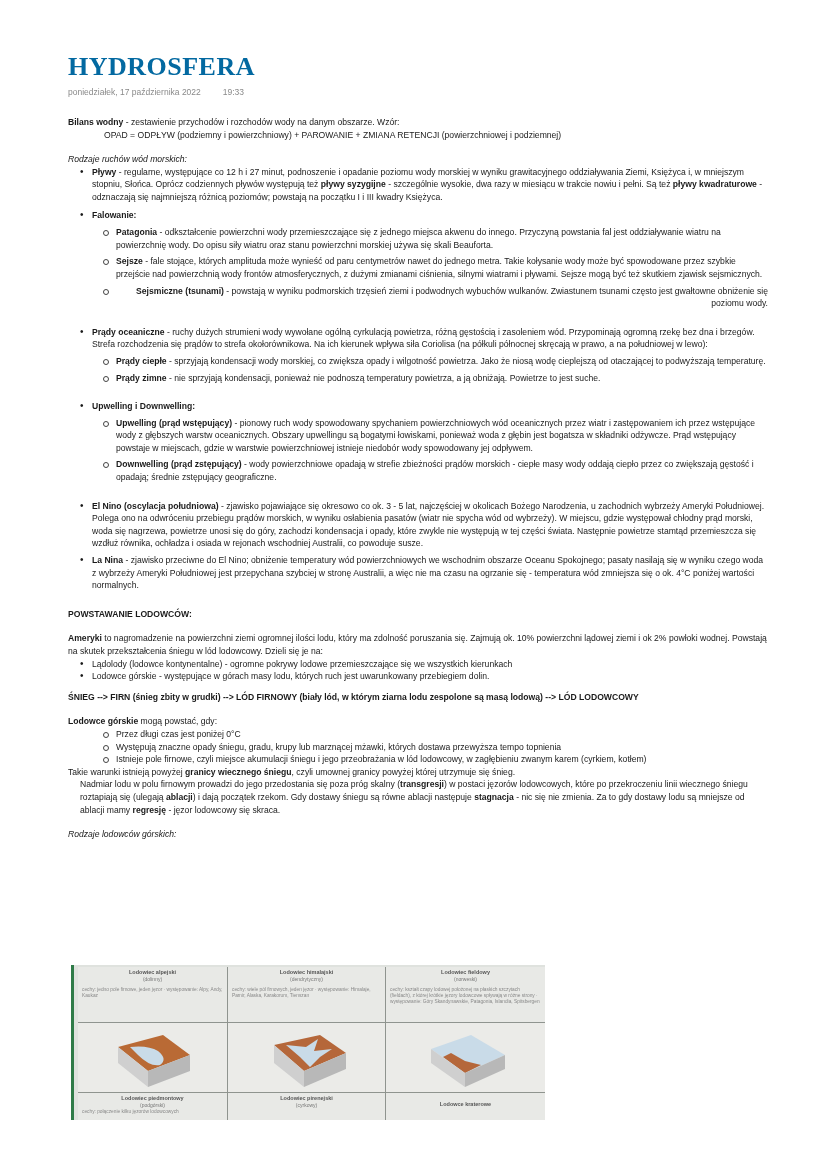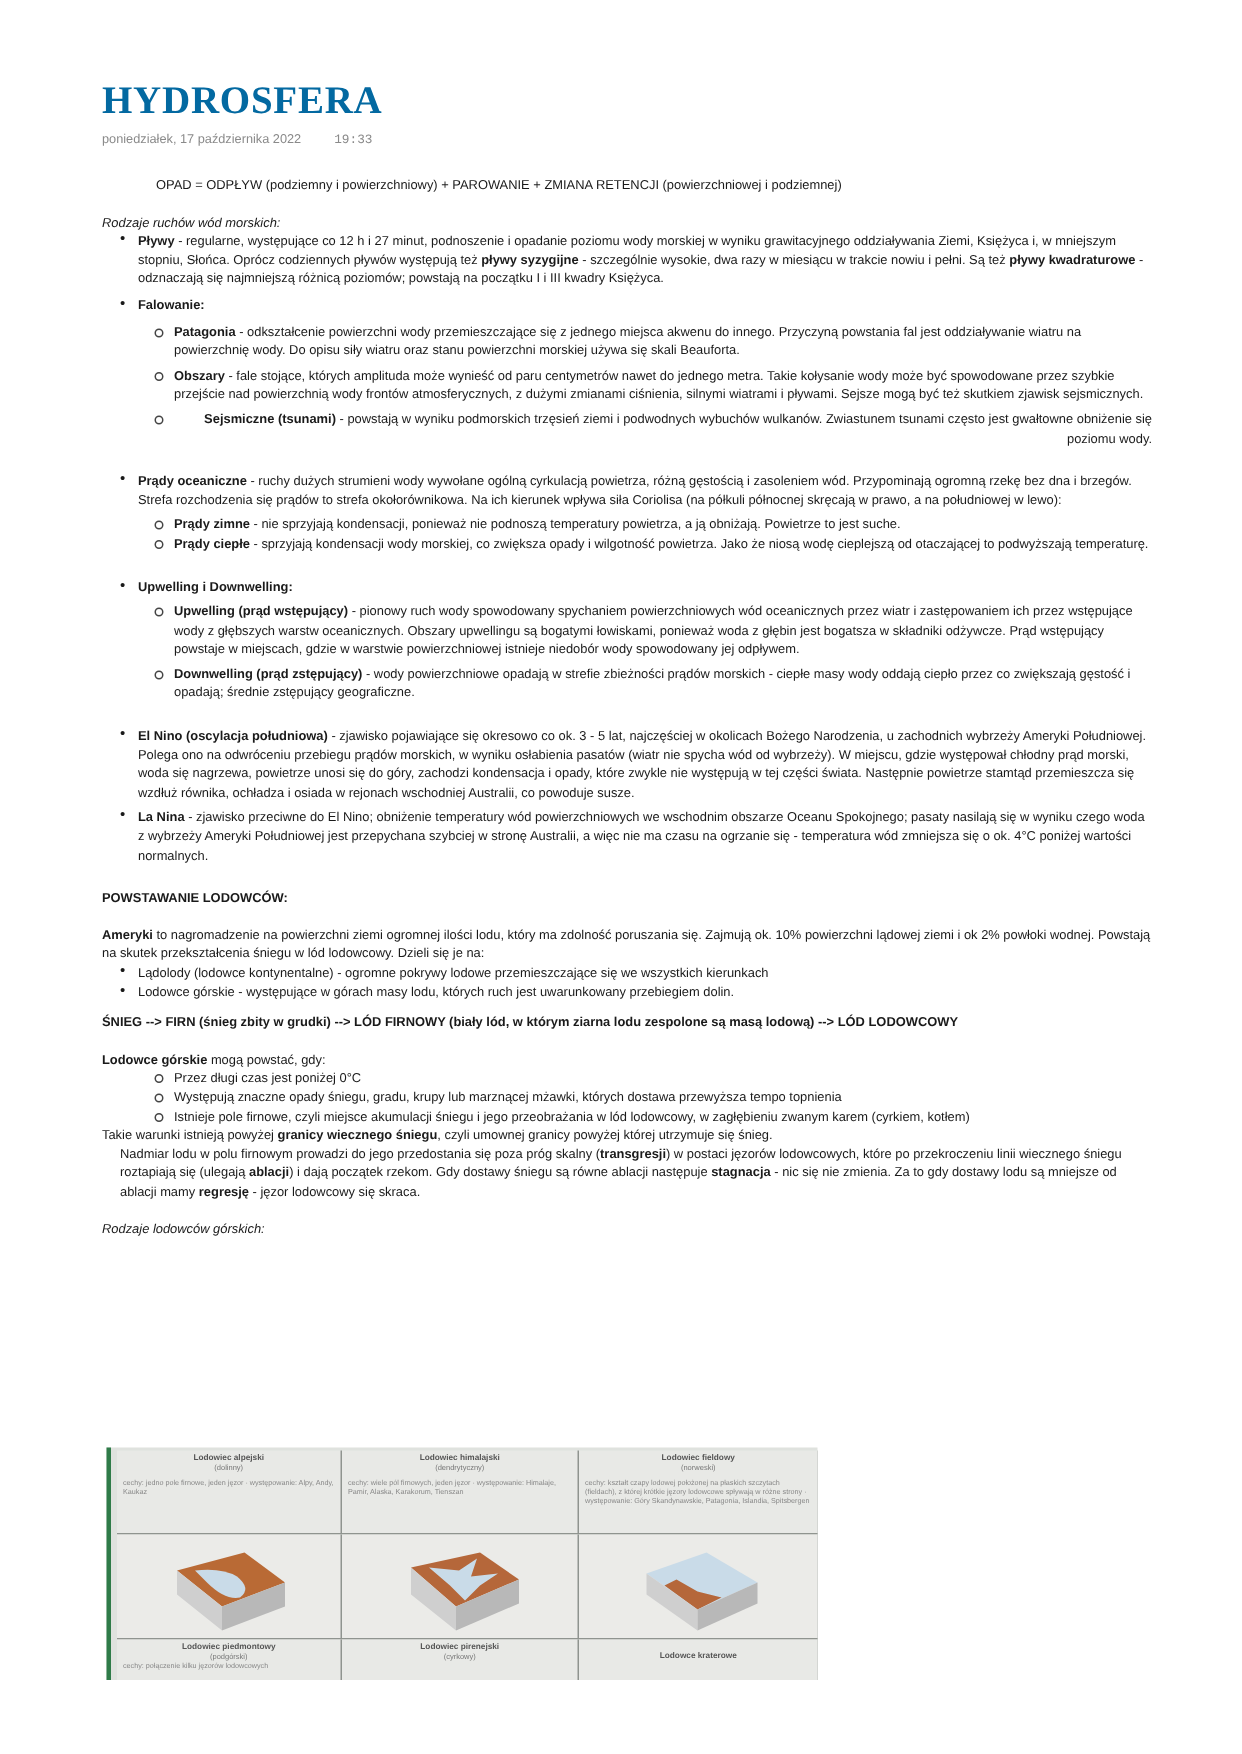--- a/index.html
+++ b/index.html
@@ -1,20 +1,20 @@
 <!DOCTYPE html>
 <html><head>
 <meta charset="utf-8">
 <style>
   html,body{margin:0;padding:0;background:#fff;}
   body{width:828px;height:1169px;position:relative;overflow:hidden;font-family:"Liberation Sans",sans-serif;color:#1a1a1a;}
   .page{position:absolute;left:68px;top:52px;width:700px;}
   .title{font-family:"Liberation Serif",serif;font-weight:bold;font-size:26px;color:#0369a1;letter-spacing:0.5px;line-height:30px;margin:0;}
   .meta{font-size:8.5px;color:#8a8a8a;margin-top:4px;line-height:12px;}
-  .meta .time{margin-left:22px;font-family:Liberation Mono, monospace;}
+  .meta .time{margin-left:22px;}
   .body{font-size:8.6px;line-height:12.6px;}
   p{margin:0;}
   b{font-weight:bold;}
   .formula{margin-left:36px;}
   .ital{font-style:italic;}
   ul{margin:0;padding:0;list-style:none;}
   li{position:relative;}
   ul.l1>li{padding-left:24px;}
   ul.l1>li::before{content:"\2022";position:absolute;left:12px;top:0;font-size:10px;}
   ul.l2>li{padding-left:24px;}
@@ -35,41 +35,42 @@
 </head>
 <body>
 
 <div class="page">
   <h1 class="title">HYDROSFERA</h1>
   <div class="meta">
     <span>poniedziałek, 17 października 2022</span><span class="time">19:33</span>
   </div>
 
   <div class="body" style="margin-top:18px;">
+    <p><b>Bilans wodny</b><span> - zestawienie przychodów i rozchodów wody na danym obszarze. Wzór:</span></p>
     <p class="formula">OPAD = ODPŁYW (podziemny i powierzchniowy) + PAROWANIE + ZMIANA RETENCJI (powierzchniowej i podziemnej)</p>
 
     <div class="gap12"></div>
     <p class="ital">Rodzaje ruchów wód morskich:</p>
     <ul class="l1">
       <li><b>Pływy</b><span> - regularne, występujące co 12 h i 27 minut, podnoszenie i opadanie poziomu wody morskiej w wyniku grawitacyjnego oddziaływania Ziemi, Księżyca i, w mniejszym stopniu, Słońca. Oprócz codziennych pływów występują też </span><b>pływy syzygijne</b><span> - szczególnie wysokie, dwa razy w miesiącu w trakcie nowiu i pełni. Są też </span><b>pływy kwadraturowe</b><span> - odznaczają się najmniejszą różnicą poziomów; powstają na początku I i III kwadry Księżyca.</span></li>
       <li style="margin-top:5px;"><b>Falowanie:</b>
         <ul class="l2" style="margin-top:5px;">
           <li><b>Patagonia</b><span> - odkształcenie powierzchni wody przemieszczające się z jednego miejsca akwenu do innego. Przyczyną powstania fal jest oddziaływanie wiatru na powierzchnię wody. Do opisu siły wiatru oraz stanu powierzchni morskiej używa się skali Beauforta.</span></li>
-          <li style="margin-top:4px;"><b>Obszary</b><span> - fale stojące, których amplituda może wynieść od paru centymetrów nawet do jednego metra. Takie kołysanie wody może być spowodowane przez szybkie przejście nad powierzchnią wody frontów atmosferycznych, z dużymi zmianami ciśnienia, silnymi wiatrami i pływami. Sejsze mogą być też skutkiem zjawisk sejsmicznych.</span></li>
+          <li style="margin-top:4px;"><b>Sejsze</b><span> - fale stojące, których amplituda może wynieść od paru centymetrów nawet do jednego metra. Takie kołysanie wody może być spowodowane przez szybkie przejście nad powierzchnią wody frontów atmosferycznych, z dużymi zmianami ciśnienia, silnymi wiatrami i pływami. Sejsze mogą być też skutkiem zjawisk sejsmicznych.</span></li>
           <li style="margin-top:4px;text-align:right;"><b>Sejsmiczne (tsunami)</b><span> - powstają w wyniku podmorskich trzęsień ziemi i podwodnych wybuchów wulkanów. Zwiastunem tsunami często jest gwałtowne obniżenie się poziomu wody.</span></li>
         </ul>
       </li>
     </ul>
 
     <div class="gap16"></div>
     <ul class="l1">
       <li><b>Prądy oceaniczne</b><span> - ruchy dużych strumieni wody wywołane ogólną cyrkulacją powietrza, różną gęstością i zasoleniem wód. Przypominają ogromną rzekę bez dna i brzegów. Strefa rozchodzenia się prądów to strefa okołorównikowa. Na ich kierunek wpływa siła Coriolisa (na półkuli północnej skręcają w prawo, a na południowej w lewo):</span>
         <ul class="l2" style="margin-top:4px;">
+          <li><b>Prądy ciepłe</b><span> - sprzyjają kondensacji wody morskiej, co zwiększa opady i wilgotność powietrza. Jako że niosą wodę cieplejszą od otaczającej to podwyższają temperaturę.</span></li>
           <li style="margin-top:4px;"><b>Prądy zimne</b><span> - nie sprzyjają kondensacji, ponieważ nie podnoszą temperatury powietrza, a ją obniżają. Powietrze to jest suche.</span></li>
-          <li><b>Prądy ciepłe</b><span> - sprzyjają kondensacji wody morskiej, co zwiększa opady i wilgotność powietrza. Jako że niosą wodę cieplejszą od otaczającej to podwyższają temperaturę.</span></li>
         </ul>
       </li>
     </ul>
 
     <div class="gap16"></div>
     <ul class="l1">
       <li><b>Upwelling i Downwelling:</b>
         <ul class="l2" style="margin-top:4px;">
           <li><b>Upwelling (prąd wstępujący)</b><span> - pionowy ruch wody spowodowany spychaniem powierzchniowych wód oceanicznych przez wiatr i zastępowaniem ich przez wstępujące wody z głębszych warstw oceanicznych. Obszary upwellingu są bogatymi łowiskami, ponieważ woda z głębin jest bogatsza w składniki odżywcze. Prąd wstępujący powstaje w miejscach, gdzie w warstwie powierzchniowej istnieje niedobór wody spowodowany jej odpływem.</span></li>
           <li style="margin-top:4px;"><b>Downwelling (prąd zstępujący)</b><span> - wody powierzchniowe opadają w strefie zbieżności prądów morskich - ciepłe masy wody oddają ciepło przez co zwiększają gęstość i opadają; średnie zstępujący geograficzne.</span></li>

